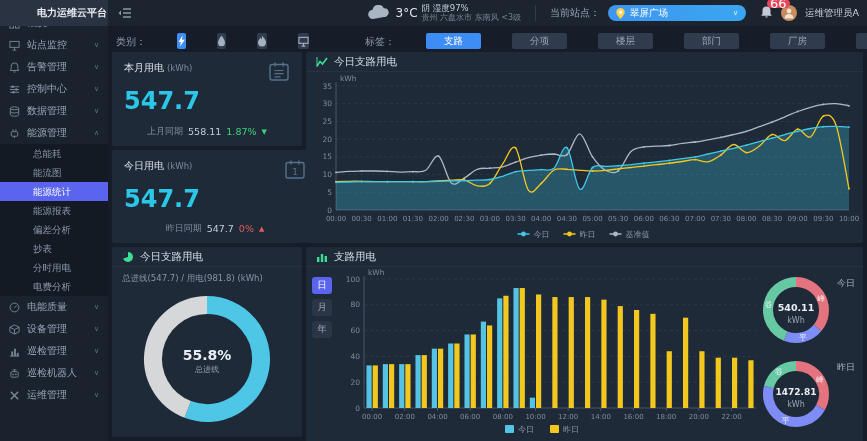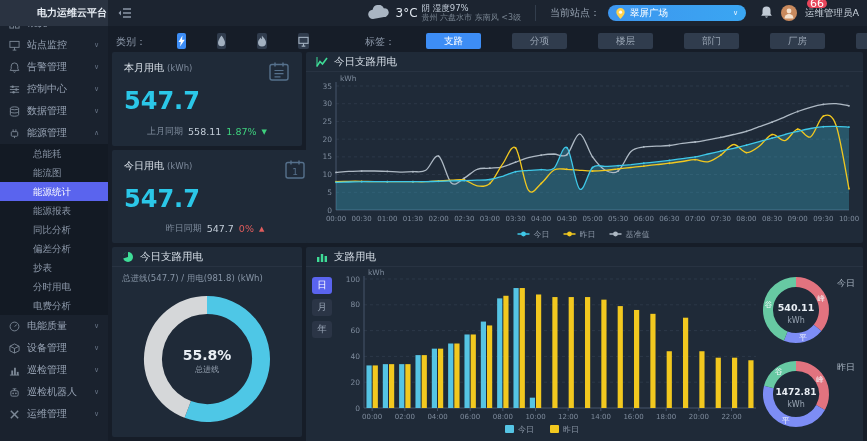--- a/index.html
+++ b/index.html
@@ -21,21 +21,21 @@
   .temp { color:#dfe6ee; font-size:12px; }
   .weather-text { display:flex; flex-direction:column; line-height:1.15; }
   .weather-text .w1 { font-size:8.5px; color:#c2ccd8; }
   .weather-text .w2 { font-size:8px; color:#76828f; white-space:nowrap; }
   .divider-v { width:1px; height:16px; background:#323d4c; margin:0 6px; }
   .station-label { font-size:10px; color:#97a3b2; white-space:nowrap; }
   .station-pill { width:138px; height:16px; border-radius:9px; background:linear-gradient(90deg,#3d96ef,#3aa6f2); display:flex; align-items:center; gap:5px; padding:0 8px; cursor:pointer; }
   .station-pill .st-name { color:#fff; font-size:9.5px; flex:1; white-space:nowrap; overflow:hidden; }
   .station-pill .chev { color:#e8f4ff; font-size:7px; }
   .bell-wrap { position:relative; margin-left:6px; cursor:pointer; }
-  .badge { position:absolute; top:-5px; left:7px; background:#e8445a; color:#fff; font-size:11px; line-height:9px; padding:0 3px; border-radius:5px;margin-left:40px; }
+  .badge { position:absolute; top:-5px; left:7px; background:#e8445a; color:#fff; font-size:13px; line-height:9px; padding:0 3px; border-radius:5px; }
   .avatar { width:16px; height:16px; border-radius:50%; background:#c98a5e; display:flex; align-items:center; justify-content:center; overflow:hidden; cursor:pointer;}
   .username { color:#cdd6e0; font-size:9.5px; white-space:nowrap; }
 
   
   .sidebar { position:absolute; top:12px; left:0; bottom:0; width:108px; background:#1a222e; overflow:hidden; }
   .side-item { height:22px; display:flex; align-items:center; gap:7px; padding:0 9px; color:#97a3b4; font-size:10px; cursor:pointer; white-space:nowrap; }
   .side-item .chev { margin-left:auto; font-size:7px; color:#667284; }
   .submenu { background:#131a24; }
   .sub-item { height:19px; line-height:19px; padding-left:33px; font-size:9.5px; color:#8b97a8; cursor:pointer; white-space:nowrap; }
   .sub-item.active { background:#5a64ee; color:#ffffff; }
@@ -196,21 +196,20 @@
           <path d="M4.5 4 V1.5 M7.5 4 V1.5 M6 9 v2" stroke="#7c8896"></path>
         </svg>
       <span>能源管理</span>
         <span class="chev">∧</span>
     </div>
     <div class="submenu">
       <div class="sub-item">总能耗</div>
       <div class="sub-item">能流图</div>
       <div class="sub-item active">能源统计</div>
       <div class="sub-item">能源报表</div>
-      <div class="sub-item">同比分析</div>
       <div class="sub-item">偏差分析</div>
       <div class="sub-item">抄表</div>
       <div class="sub-item">分时用电</div>
       <div class="sub-item">电费分析</div>
     </div>
     <div class="side-item">
       <svg width="11" height="11" viewBox="0 0 12 12">
           <circle cx="6" cy="6" r="4.8" fill="none" stroke="#7c8896"></circle>
           <path d="M6 6 L8.5 4" stroke="#7c8896"></path>
         </svg>

